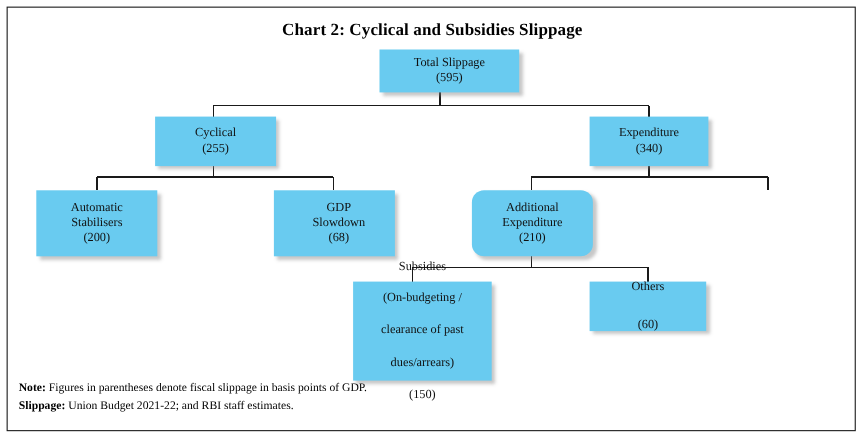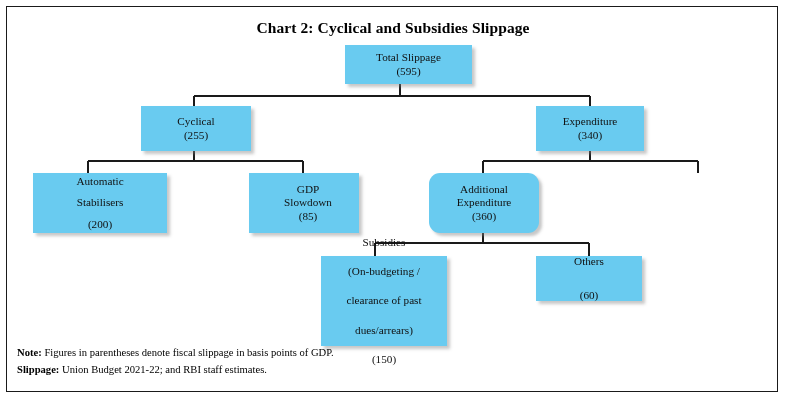--- a/index.html
+++ b/index.html
@@ -119,36 +119,36 @@
     <div class="node" style="left:134px; top:99px; width:110px; height:45px;">
       <span class="ln">Cyclical</span>
       <span class="ln">(255)</span>
     </div>
 
     <div class="node" style="left:529px; top:99px; width:108px; height:45px;">
       <span class="ln">Expenditure</span>
       <span class="ln">(340)</span>
     </div>
 
-    <div class="node" style="left:26px; top:166px; width:134px; height:60px;justify-content:space-between;">
+    <div class="node" style="left:26px; top:166px; width:110px; height:60px;">
       <span class="ln">Automatic</span>
       <span class="ln">Stabilisers</span>
       <span class="ln">(200)</span>
     </div>
 
     <div class="node" style="left:242px; top:166px; width:110px; height:60px;padding-left:11px;">
       <span class="ln">GDP</span>
       <span class="ln">Slowdown</span>
-      <span class="ln">(85)</span>
+      <span class="ln">(68)</span>
     </div>
 
     <div class="node" style="left:422px; top:166px; width:110px; height:60px;border-radius:11px;">
       <span class="ln">Additional</span>
       <span class="ln">Expenditure</span>
-      <span class="ln">(360)</span>
+      <span class="ln">(210)</span>
     </div>
 
 
     <div class="node" style="left:314px; top:249px; width:126px; height:90px;gap:16px;">
       <span class="ln">Subsidies</span>
       <span class="ln">(On-budgeting /</span>
       <span class="ln">clearance of past</span>
       <span class="ln">dues/arrears)</span>
       <span class="ln">(150)</span>
     </div>

